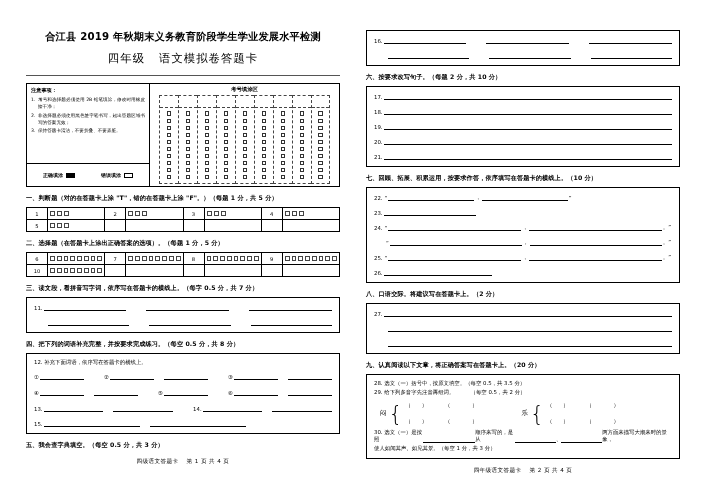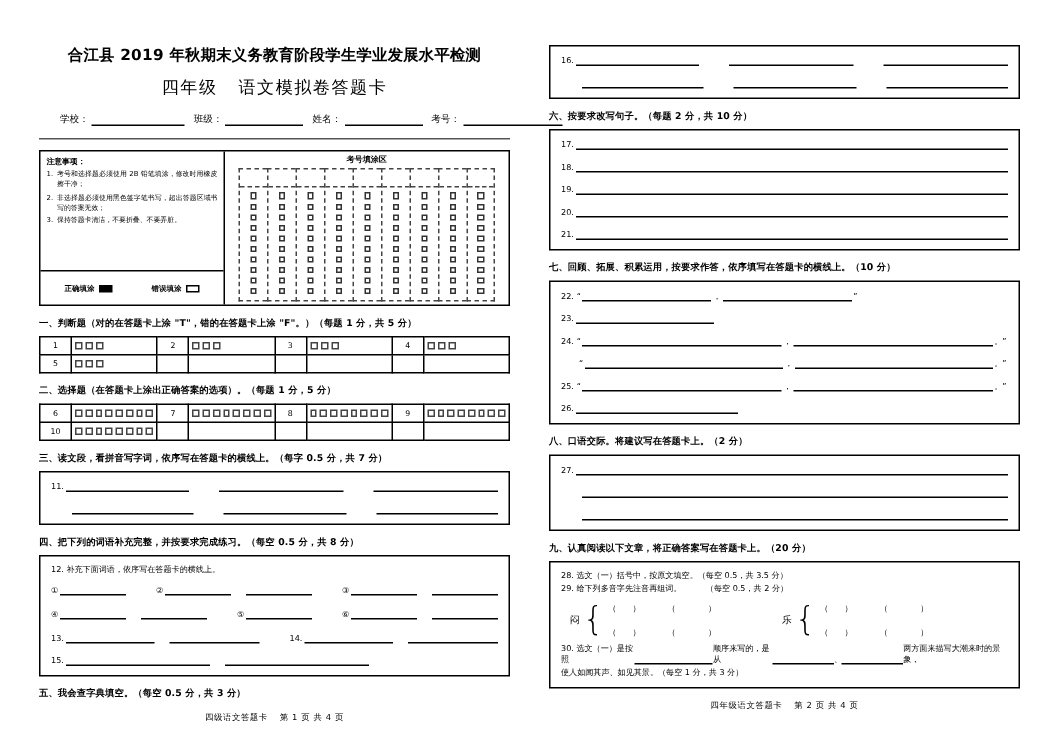--- a/index.html
+++ b/index.html
@@ -245,41 +245,20 @@
 
 <div class="page">
 
   <div class="col col-left">
 
     <div class="title1">合江县 2019 年秋期末义务教育阶段学生学业发展水平检测</div>
     <div class="title2">
       <span>四年级</span><span class="sp"></span><span>语文模拟卷答题卡</span>
     </div>
 
-    <div class="idrow">
-      <div class="idfield">
-        <span class="idlabel">学校：</span>
-        <span class="idline w1"></span>
-      </div>
-      <span class="idsp"></span>
-      <div class="idfield">
-        <span class="idlabel">班级：</span>
-        <span class="idline w2"></span>
-      </div>
-      <span class="idsp"></span>
-      <div class="idfield">
-        <span class="idlabel">姓名：</span>
-        <span class="idline w3"></span>
-      </div>
-      <span class="idsp"></span>
-      <div class="idfield">
-        <span class="idlabel">考号：</span>
-        <span class="idline w4"></span>
-      </div>
-    </div>
 
     <div class="hrule"></div>
 
     <div class="topbox">
       <div class="noticecell">
         <div class="notice-inner">
           <div class="notice-title">注意事项：</div>
           <ul class="notice-list">
             <li><span class="num">1.</span><span>考号和选择题必须使用 2B 铅笔填涂，修改时用橡皮擦干净；</span></li>
             <li><span class="num">2.</span><span>非选择题必须使用黑色签字笔书写，超出答题区域书写的答案无效；</span></li>

